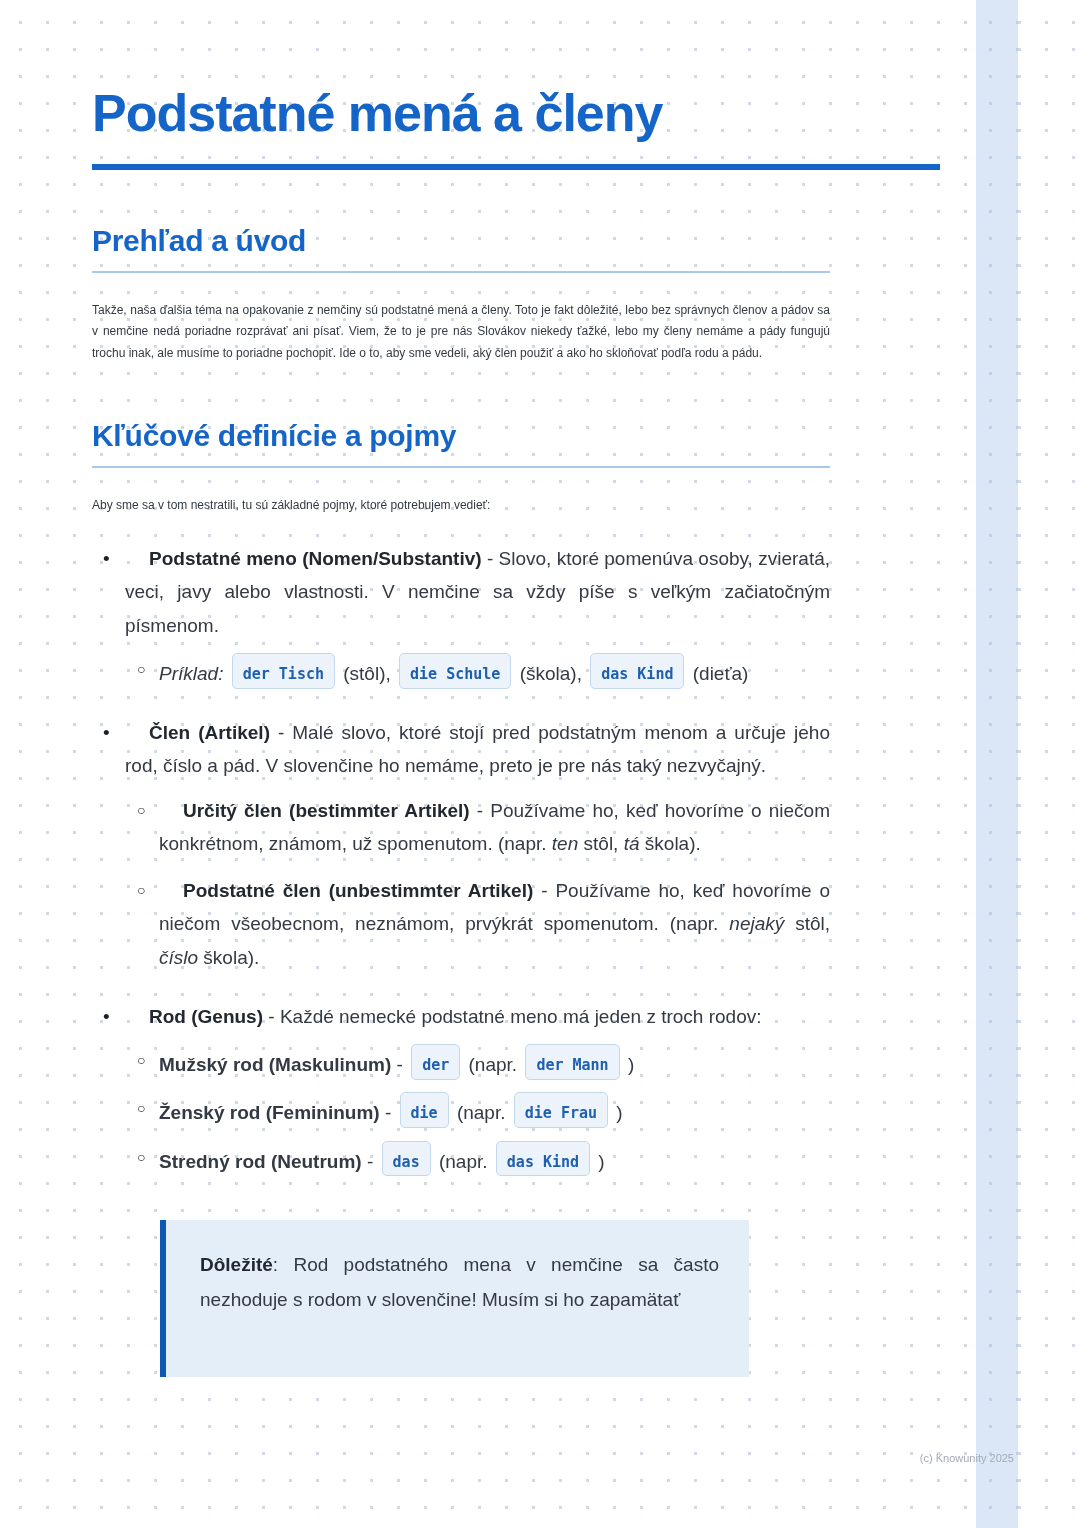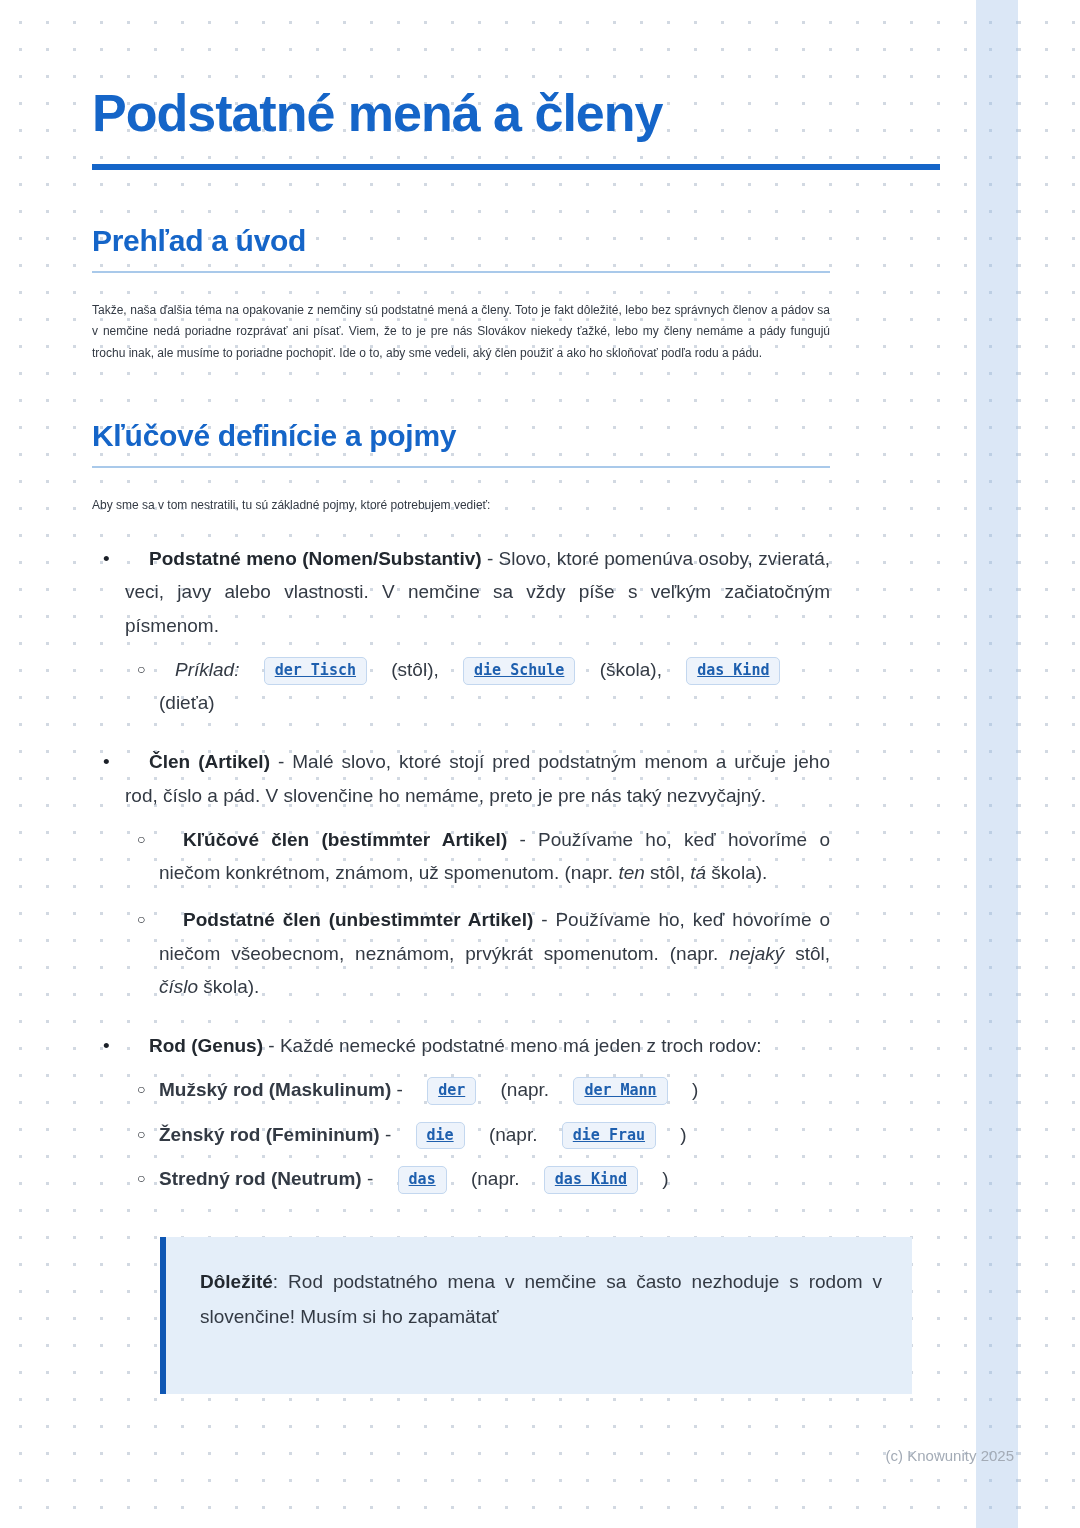--- a/index.html
+++ b/index.html
@@ -34,45 +34,45 @@
   .li .bullet { flex:none; width:33px; padding-left:11px; font-size:19px; line-height:1.75; color:#1b2028; }
   .li .li-body { flex:1; font-size:19px; line-height:1.75; color:#333a44; }
   .li-text { text-align:justify; }
   .li-text b, .sub-text b { font-weight:700; color:#22282f;margin-left:24px; }
 
   .sub { display:flex; margin-top:11px; }
   .sub .bullet2 { flex:none; width:34px; padding-left:12px; font-size:14px; line-height:2.3; color:#1b2028; }
   .sub .sub-body { flex:1; }
   .sub-text { text-align:justify; line-height:1.75; }
 
-  .ex-label { font-style:italic;margin-left:16px; }
+  .ex-label { font-style:italic; }
   .it { font-style:italic; }
 
   .chip {
     display:inline-block;
     font-family:"DejaVu Sans Mono", monospace;
     font-size:15px; font-weight:700; color:#1e5fae;
     background:#edf3fb; border:1px solid #c3d7ef; border-radius:5px;
-    padding:3px 10px 4px; line-height:1.25;
-    margin:0 19px; vertical-align:1px; white-space:nowrap;text-decoration:underline;
+    padding:11px 10px 4px; line-height:1.25;
+    margin:0 3px; vertical-align:1px; white-space:nowrap;
   }
   .gender-row { margin-top:13px; line-height:1.75; }
   .gender-row:first-child { margin-top:0; }
 
   .callout {
-    margin-top:42px; margin-left:68px; width:752px;
+    margin-top:42px; margin-left:68px; width:589px;
     background:#e4eef9; border-left:6px solid #0f57b4;
     padding:27px 30px 60px 34px;
     font-size:19px; line-height:1.85; color:#333a44; text-align:justify;
   }
   .callout b { font-weight:700; color:#22282f; }
 
   .watermark {
     position:absolute; right:66px; bottom:64px;
-    font-size:15px; color:#a3abb6;
+    font-size:11px; color:#a3abb6;
   }
 </style>
 </head>
 <body>
 
 <div class="page">
   <div class="side-strip"></div>
 
   <div class="content">
 
@@ -119,21 +119,21 @@
           <div class="li-body">
             <div class="li-text">
               <b>Člen (Artikel)</b>
               <span>- Malé slovo, ktoré stojí pred podstatným menom a určuje jeho rod, číslo a pád. V slovenčine ho nemáme, preto je pre nás taký nezvyčajný.</span>
             </div>
 
             <div class="sub">
               <div class="bullet2">○</div>
               <div class="sub-body">
                 <div class="sub-text">
-                  <b>Kľúčové člen (bestimmter Artikel)</b>
+                  <b>Určitý člen (bestimmter Artikel)</b>
                   <span>- Používame ho, keď hovoríme o niečom konkrétnom, známom, už spomenutom. (napr.</span>
                   <span class="it">ten</span>
                   <span>stôl,</span>
                   <span class="it">tá</span>
                   <span>škola).</span>
                 </div>
               </div>
             </div>
 
             <div class="sub" style="margin-top:14px;">

